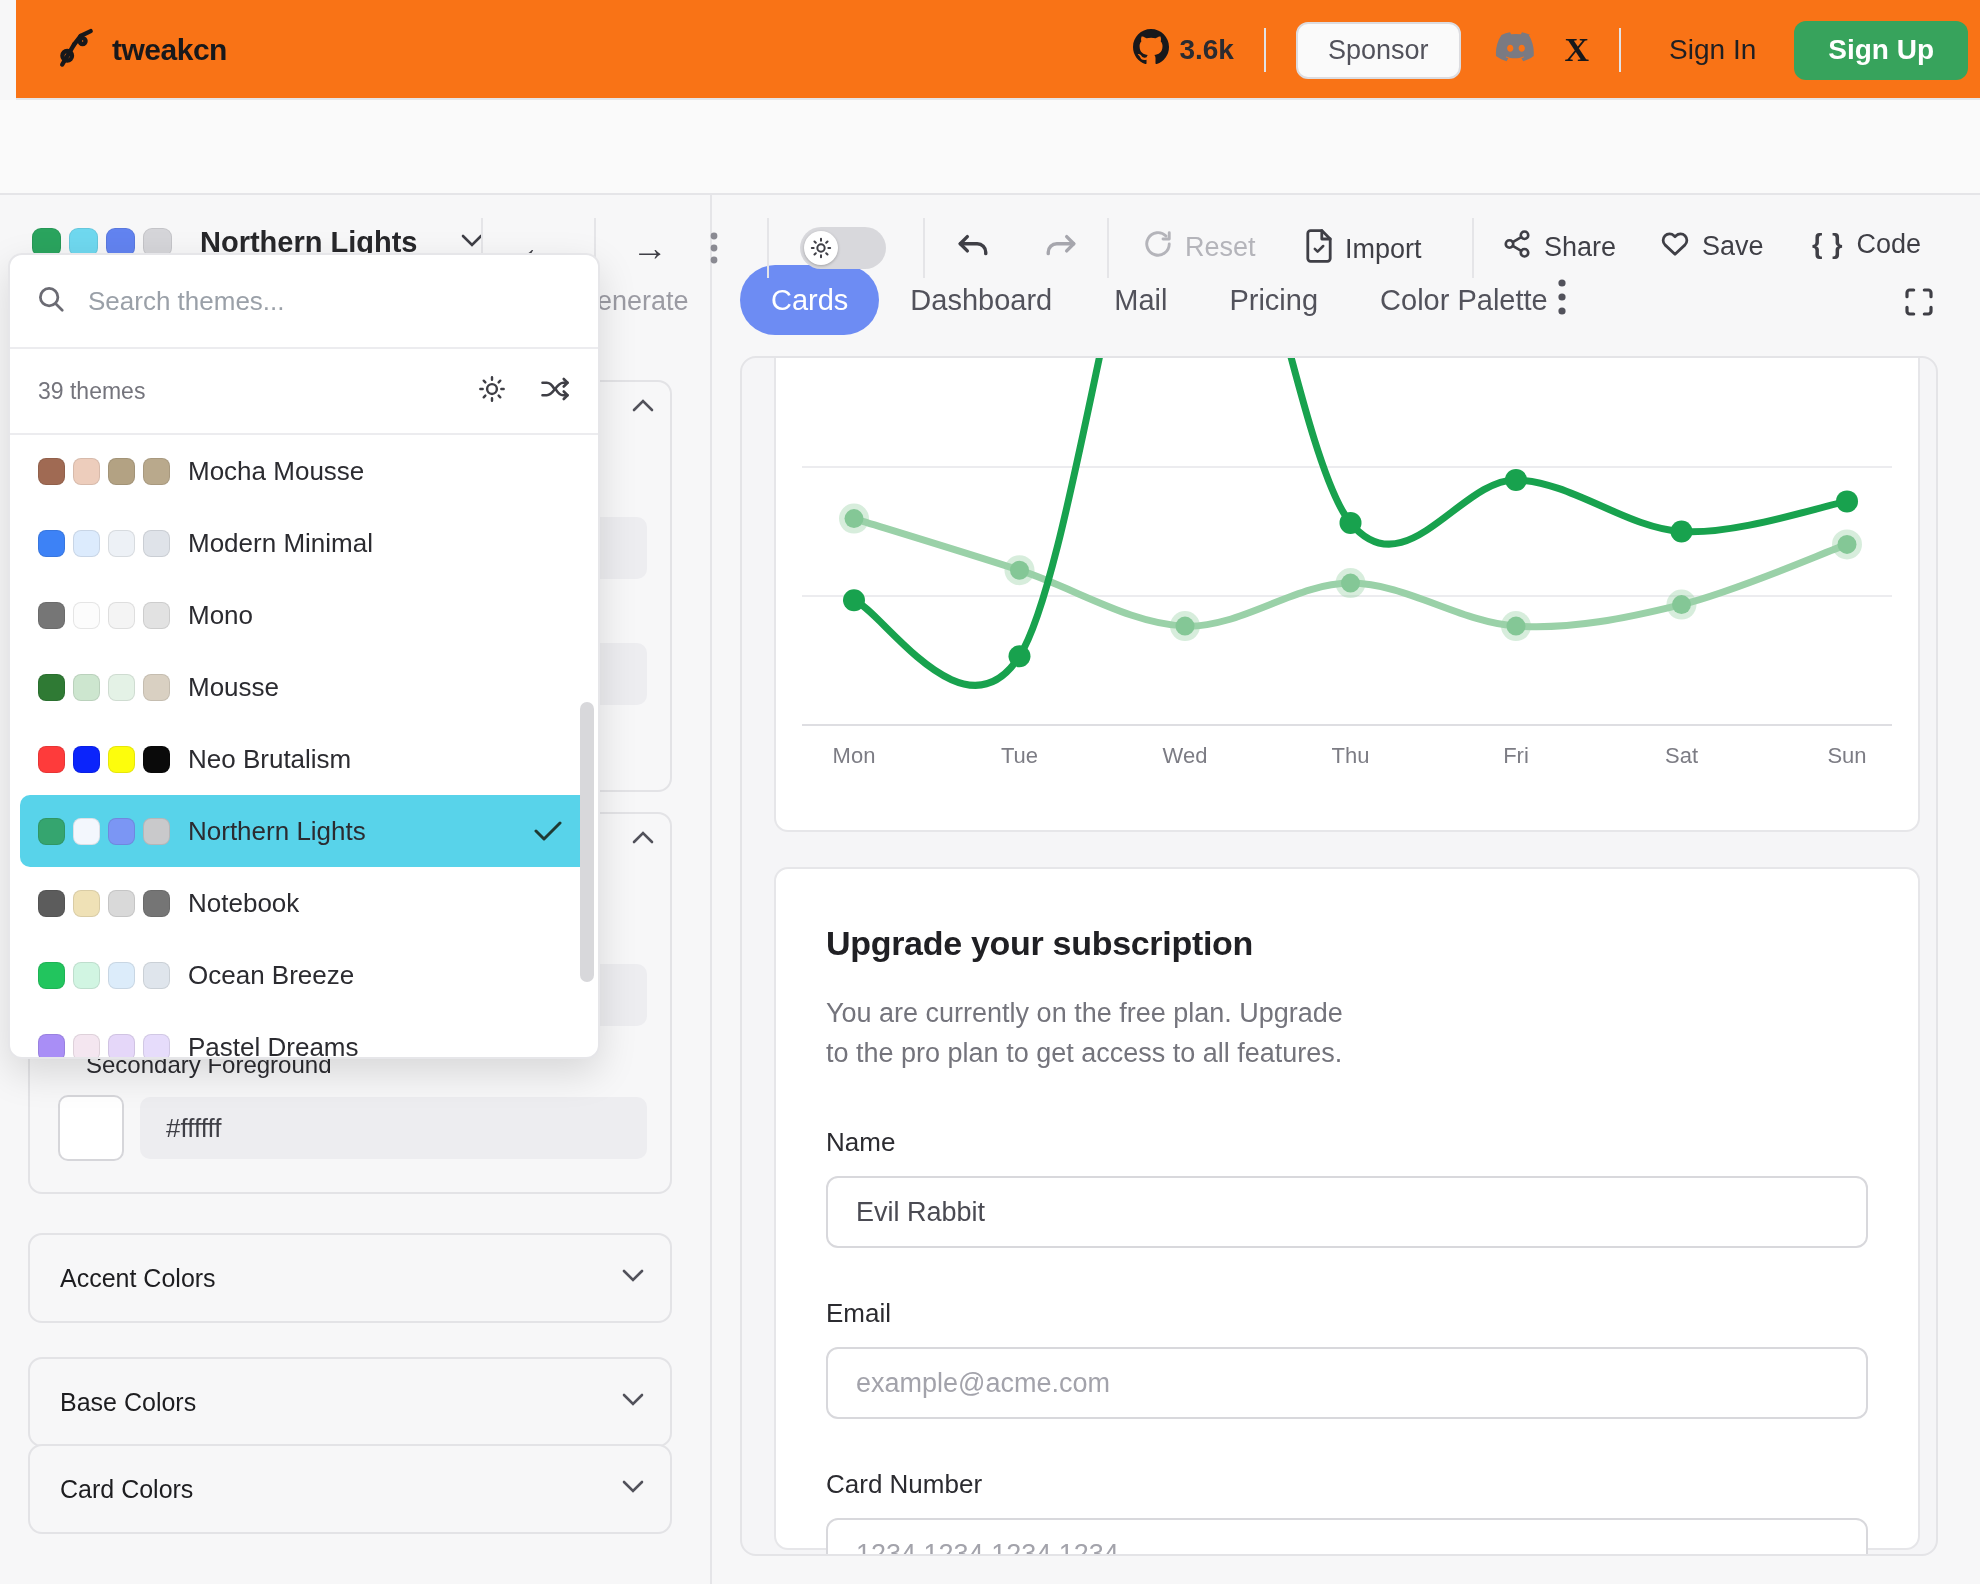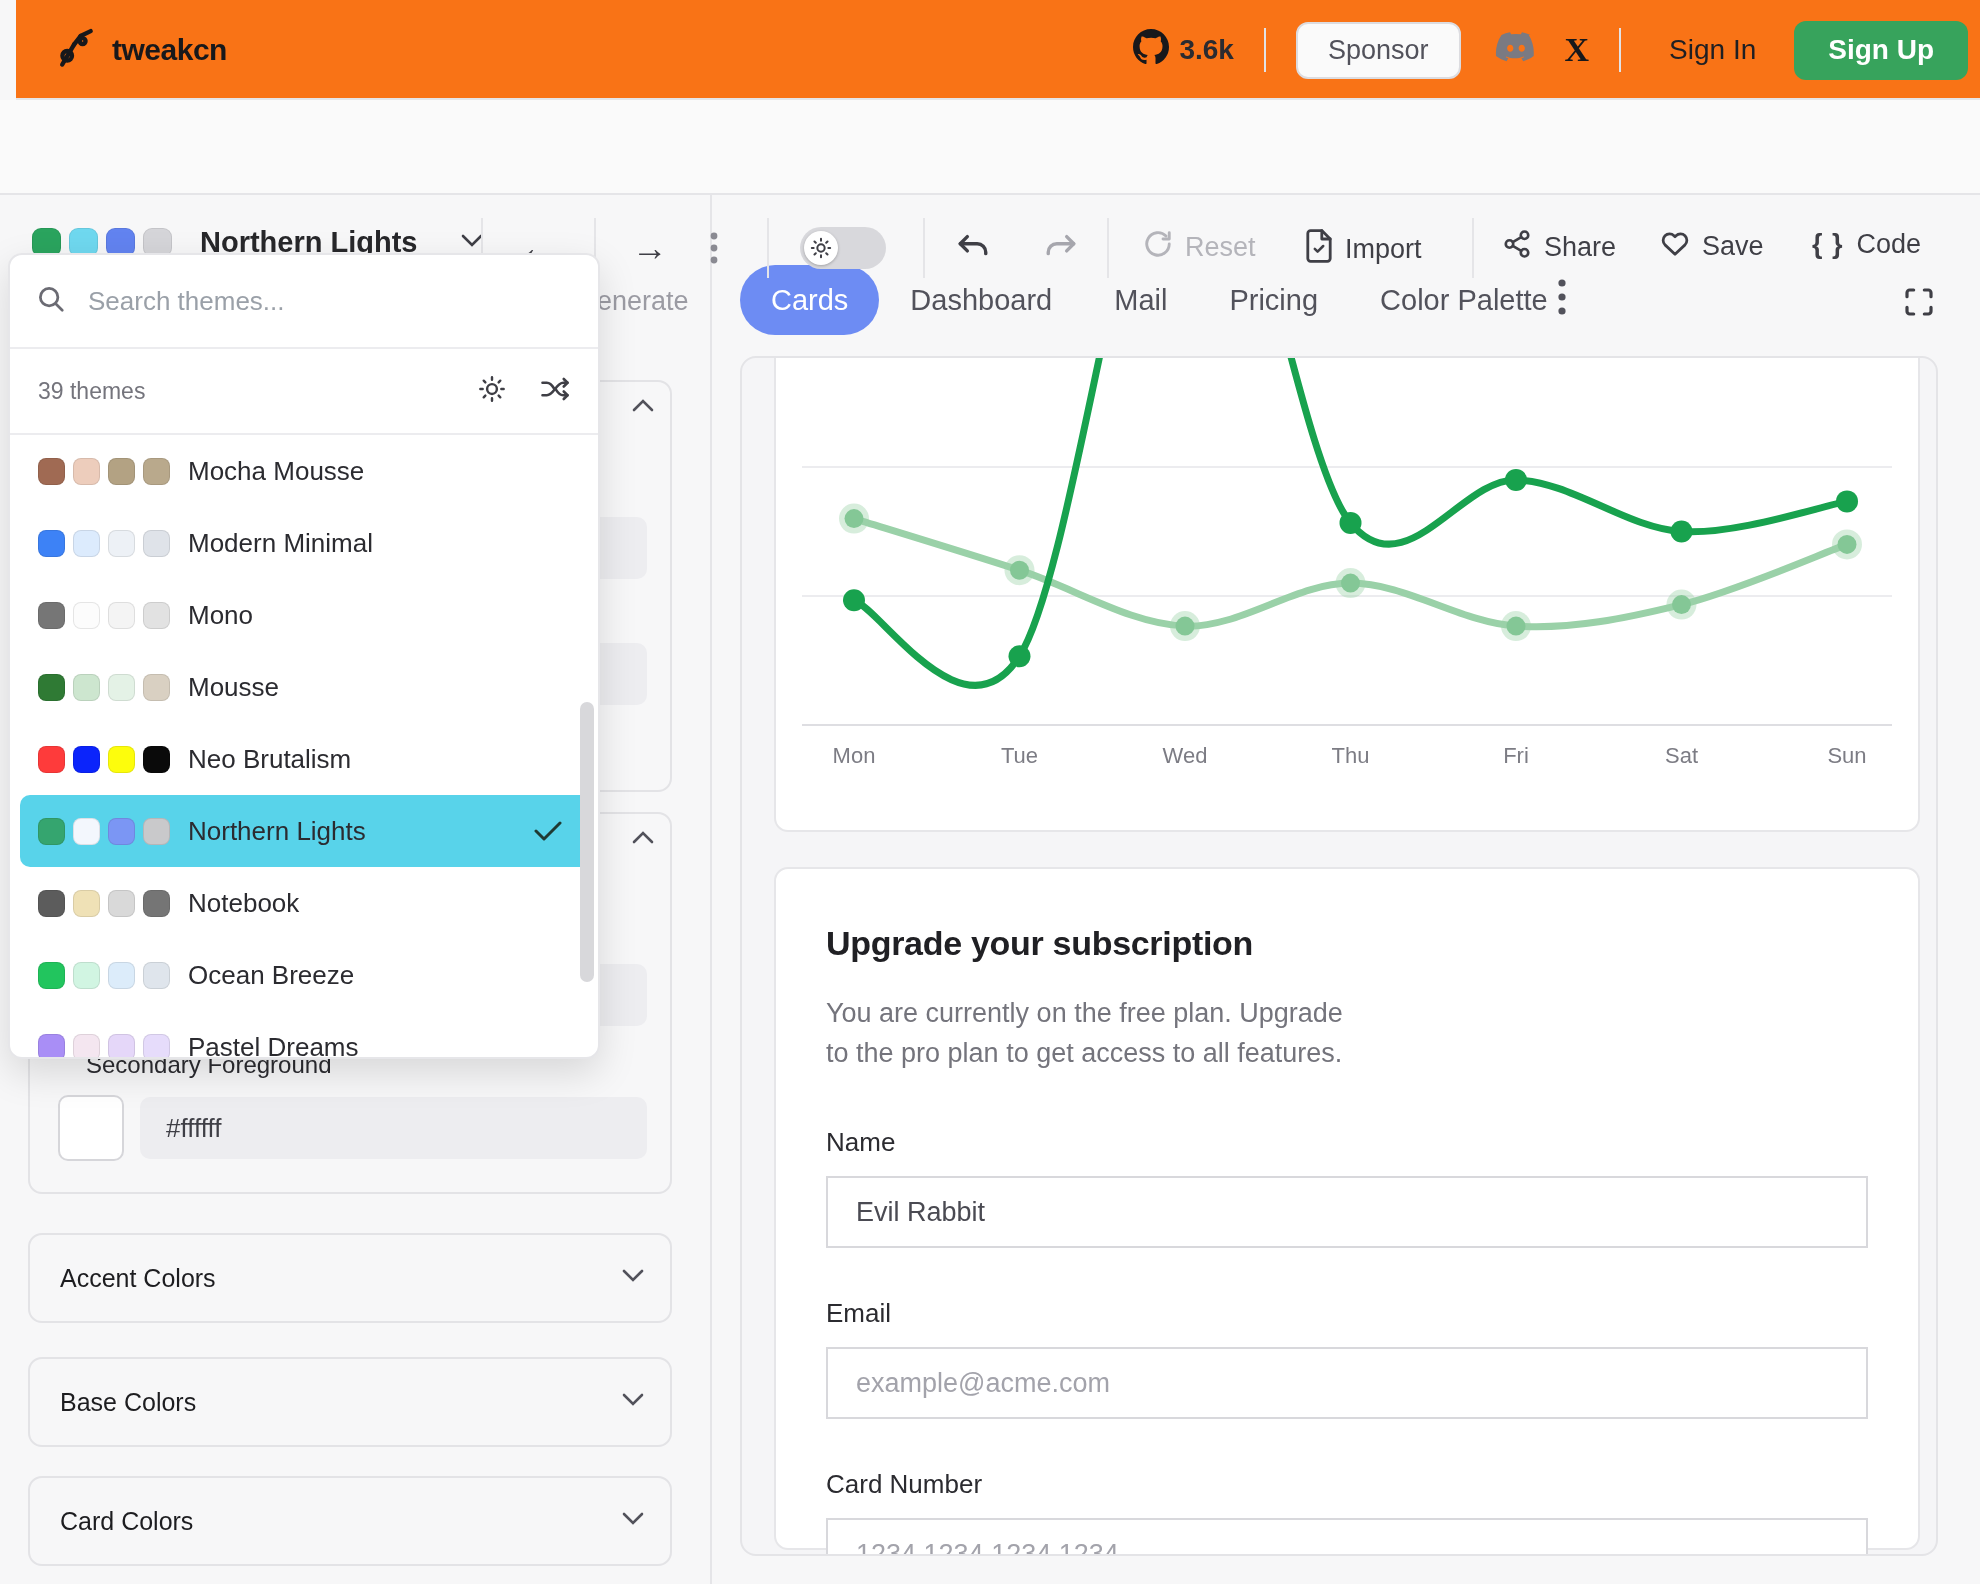--- a/index.html
+++ b/index.html
@@ -73,21 +73,21 @@
   .fullscreen-btn { position:absolute; left:1189px; top:91px; cursor:pointer; }
   #pv-container { position:absolute; left:26px; top:161px; width:1198px; height:1200px; border:2px solid #e4e4e7; border-radius:16px; background:#f5f5f7; overflow:hidden; }
   .pv-card { position:absolute; left:32px; width:1146px; background:#ffffff; border:2px solid #e6e6e9; border-radius:14px; }
   #chart-card { top:-40px; height:514px; }
   #chart-svg { position:absolute; left:0; top:0; width:1198px; height:400px; pointer-events:none; }
   .axis-label { position:absolute; top:385px; width:90px; text-align:center; font-size:22px; color:#7c7c84; }
   #sub-card { top:509px; height:683px; padding:55px 50px 0 50px; }
   .sub-title { font-size:34px; font-weight:700; color:#202024; letter-spacing:-0.3px; }
   .sub-desc { margin-top:30px; font-size:27px; line-height:40px; color:#74747c; width:720px; }
   .field-label { font-size:26px; font-weight:500; color:#2b2b30; }
-  .field-input { display:block; width:1042px; height:72px; border:2px solid #d8d8dc; border-radius:0; background:#fff; font-size:27px; color:#4a4a52; padding-left:28px; font-family:"Liberation Sans", sans-serif; outline:none; }
+  .field-input { display:block; width:1042px; height:72px; border:2px solid #d8d8dc; border-radius:12px; background:#fff; font-size:27px; color:#4a4a52; padding-left:28px; font-family:"Liberation Sans", sans-serif; outline:none; }
   .field-input::placeholder { color:#a3a3ab; }
   .mt-name { margin-top:54px; } .mt-input { margin-top:18px; } .mt-field { margin-top:50px; }
 </style>
 </head>
 <body>
 
 <div id="app">
 
   <div id="header" class="abs">
     <div class="abs brand-wrap">
@@ -257,21 +257,21 @@
       </span>
     </div>
     <div class="collapse-card" style="top:1162px;">
       <span class="collapse-label">Base Colors</span>
       <span>
         <svg width="22" height="14" viewBox="0 0 22 14" fill="none" stroke="#52525b" stroke-width="2.6" stroke-linecap="round">
             <path d="M2 2 L11 11 L20 2"></path>
           </svg>
       </span>
     </div>
-    <div class="collapse-card" style="top:1281px;">
+    <div class="collapse-card" style="top:1249px;">
       <span class="collapse-label">Card Colors</span>
       <span>
         <svg width="22" height="14" viewBox="0 0 22 14" fill="none" stroke="#52525b" stroke-width="2.6" stroke-linecap="round">
             <path d="M2 2 L11 11 L20 2"></path>
           </svg>
       </span>
     </div>
   </div>
 
   <div id="theme-dropdown" class="abs">

